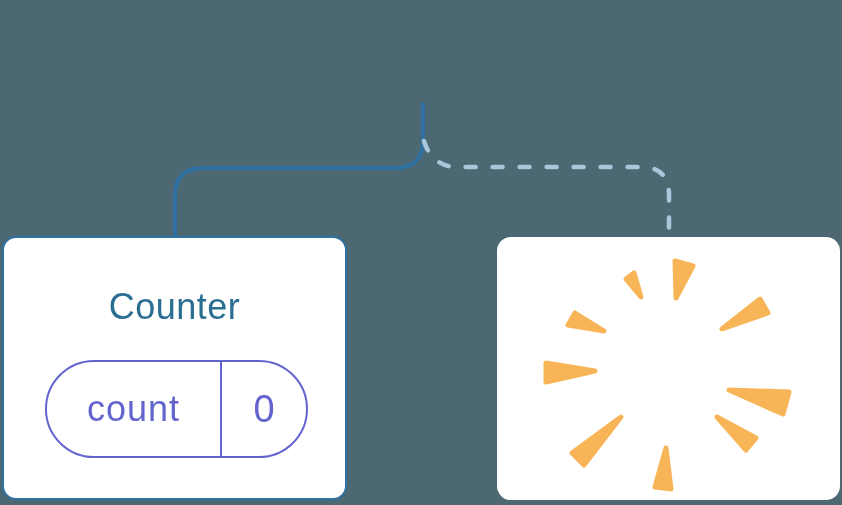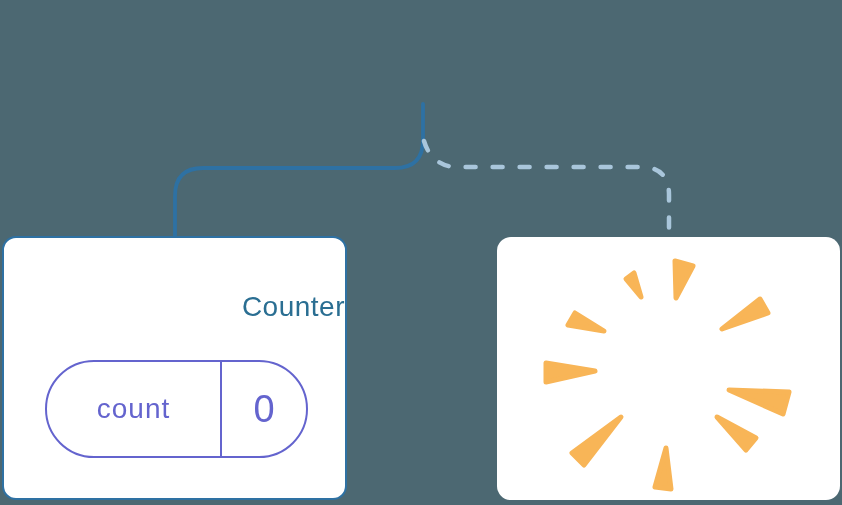--- a/index.html
+++ b/index.html
@@ -55,44 +55,44 @@
   .node-counter {
     left: 2px; top: 236px;
     width: 345px; height: 264px;
     border: 2px solid var(--node-border, #2E71A3);
     border-radius: 14px;
   }
   .counter-title {
     position: absolute;
     top: 47px; left: 0;
     width: 100%;
-    text-align: right;
+    text-align: center;
     color: var(--counter-title, #2A6E92);
-    font-size: 28px;
+    font-size: 36px;
     line-height: 44px;
     font-weight: 500;
     letter-spacing: 0.5px;
   }
   .state-pill {
     position: absolute;
     left: 41px; top: 122px;
     width: 263px; height: 98px;
     border: 2px solid var(--state-purple, #6464CE);
     border-radius: 49px;
     box-sizing: border-box;
     display: flex;
     align-items: stretch;
   }
   .pill-key-cell {
     width: 173px;
     display: flex;
     align-items: center;
     justify-content: center;
     color: var(--state-purple, #6464CE);
-    font-size: 28px;
+    font-size: 36px;
     letter-spacing: 1px;
   }
   .pill-divider {
     width: 2px;
     background: var(--state-purple, #6464CE);
   }
   .pill-value-cell {
     flex: 1;
     display: flex;
     align-items: center;

